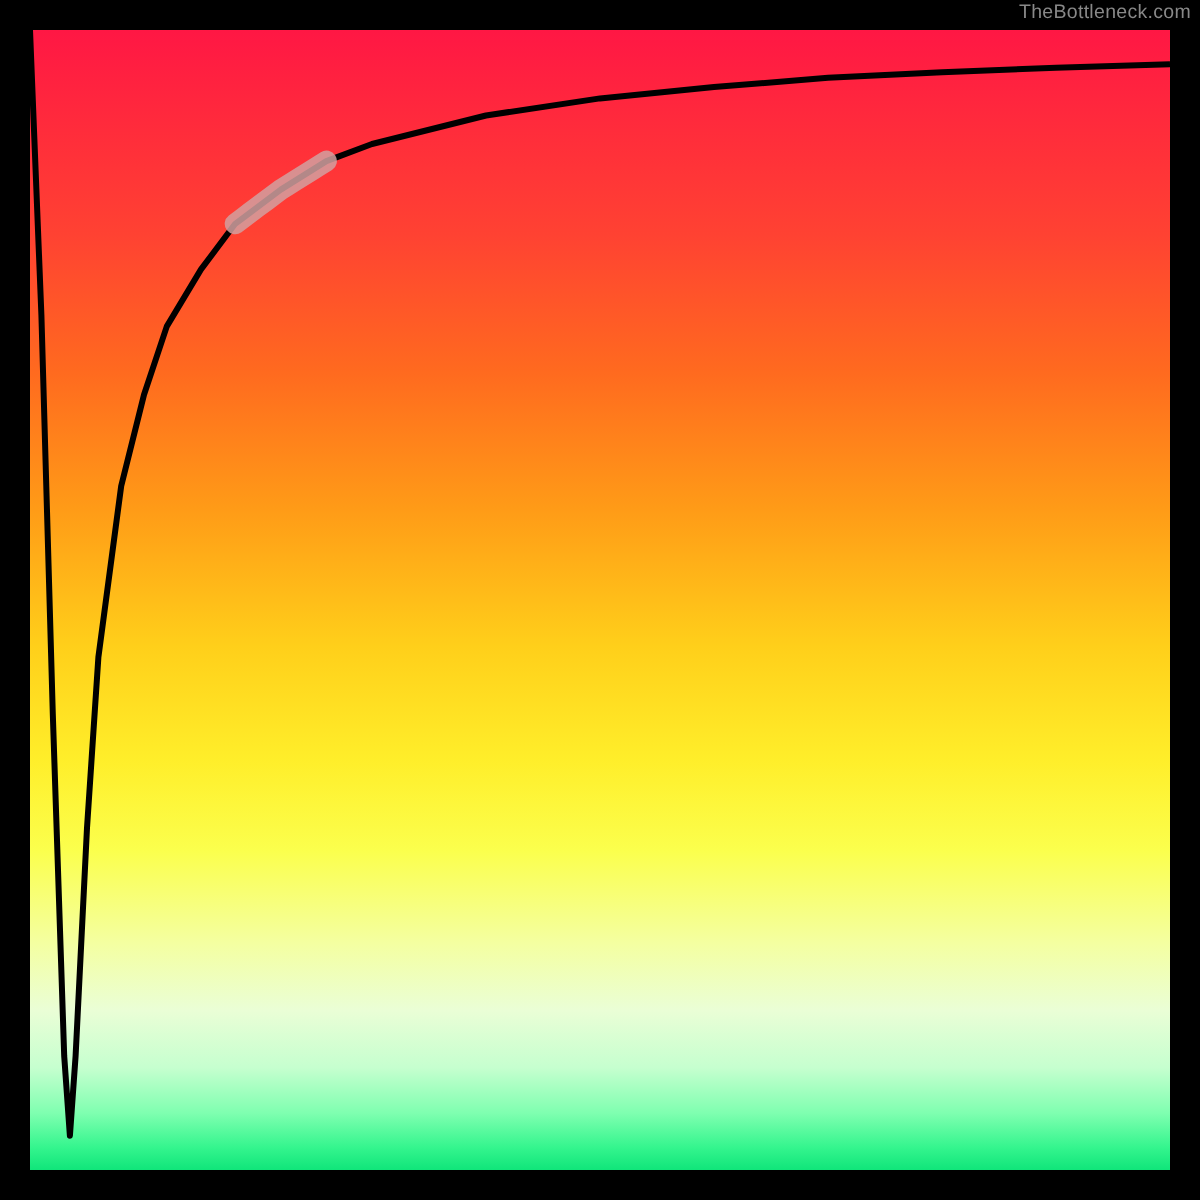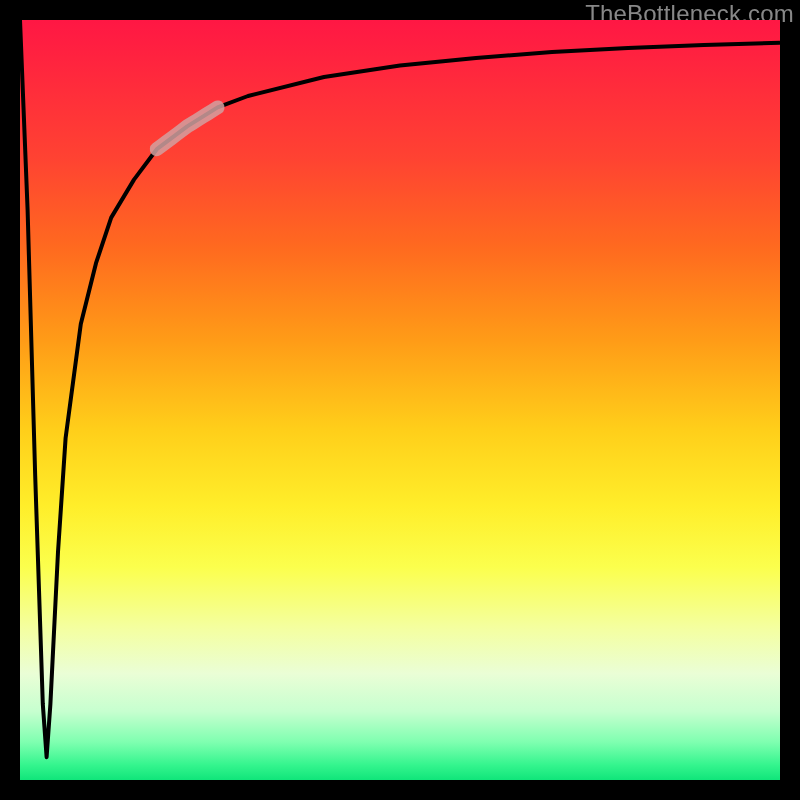--- a/index.html
+++ b/index.html
@@ -48,21 +48,21 @@
     top: 0;
     width: 760px;
     height: 760px;
     pointer-events: none;
   }
   .watermark {
     position: absolute;
     top: 0px;
     right: 6px;
     color: #888;
-    font-size: 24px;
+    font-size: 13px;
     letter-spacing: 0.2px;
     user-select: none;
   }
 </style>
 </head>
 <body>
 
 <div class="stage">
   <div class="watermark">TheBottleneck.com</div>
 

